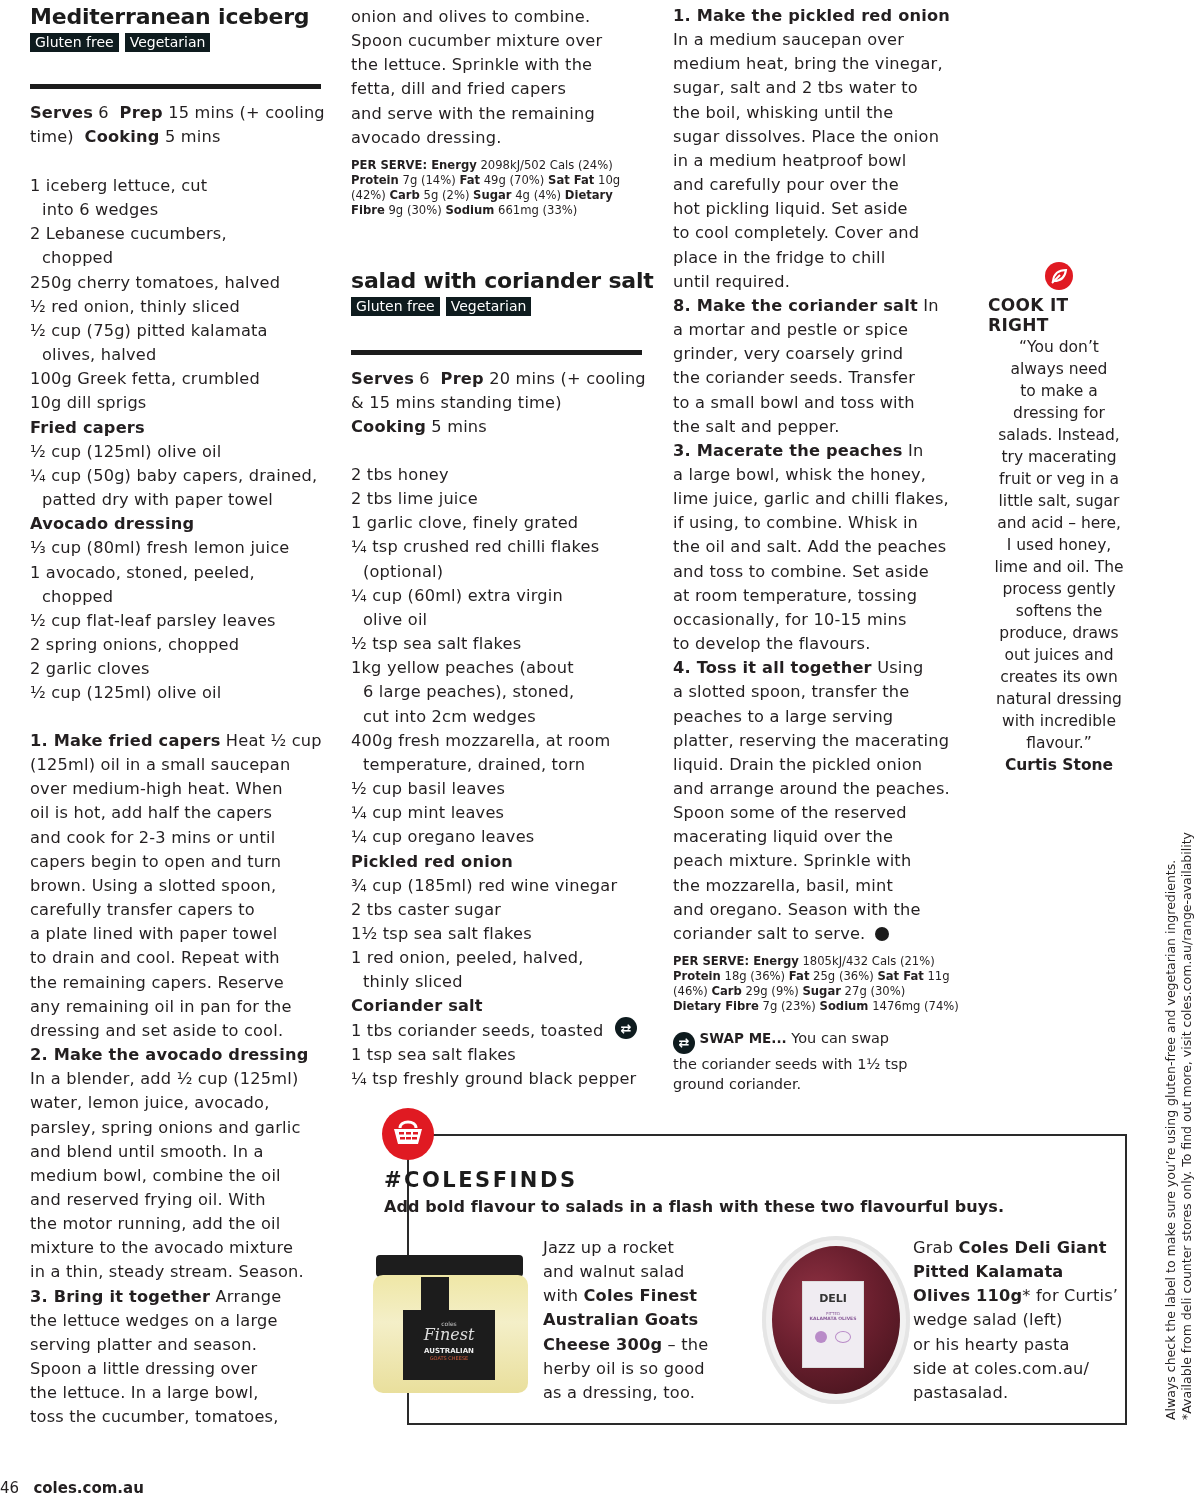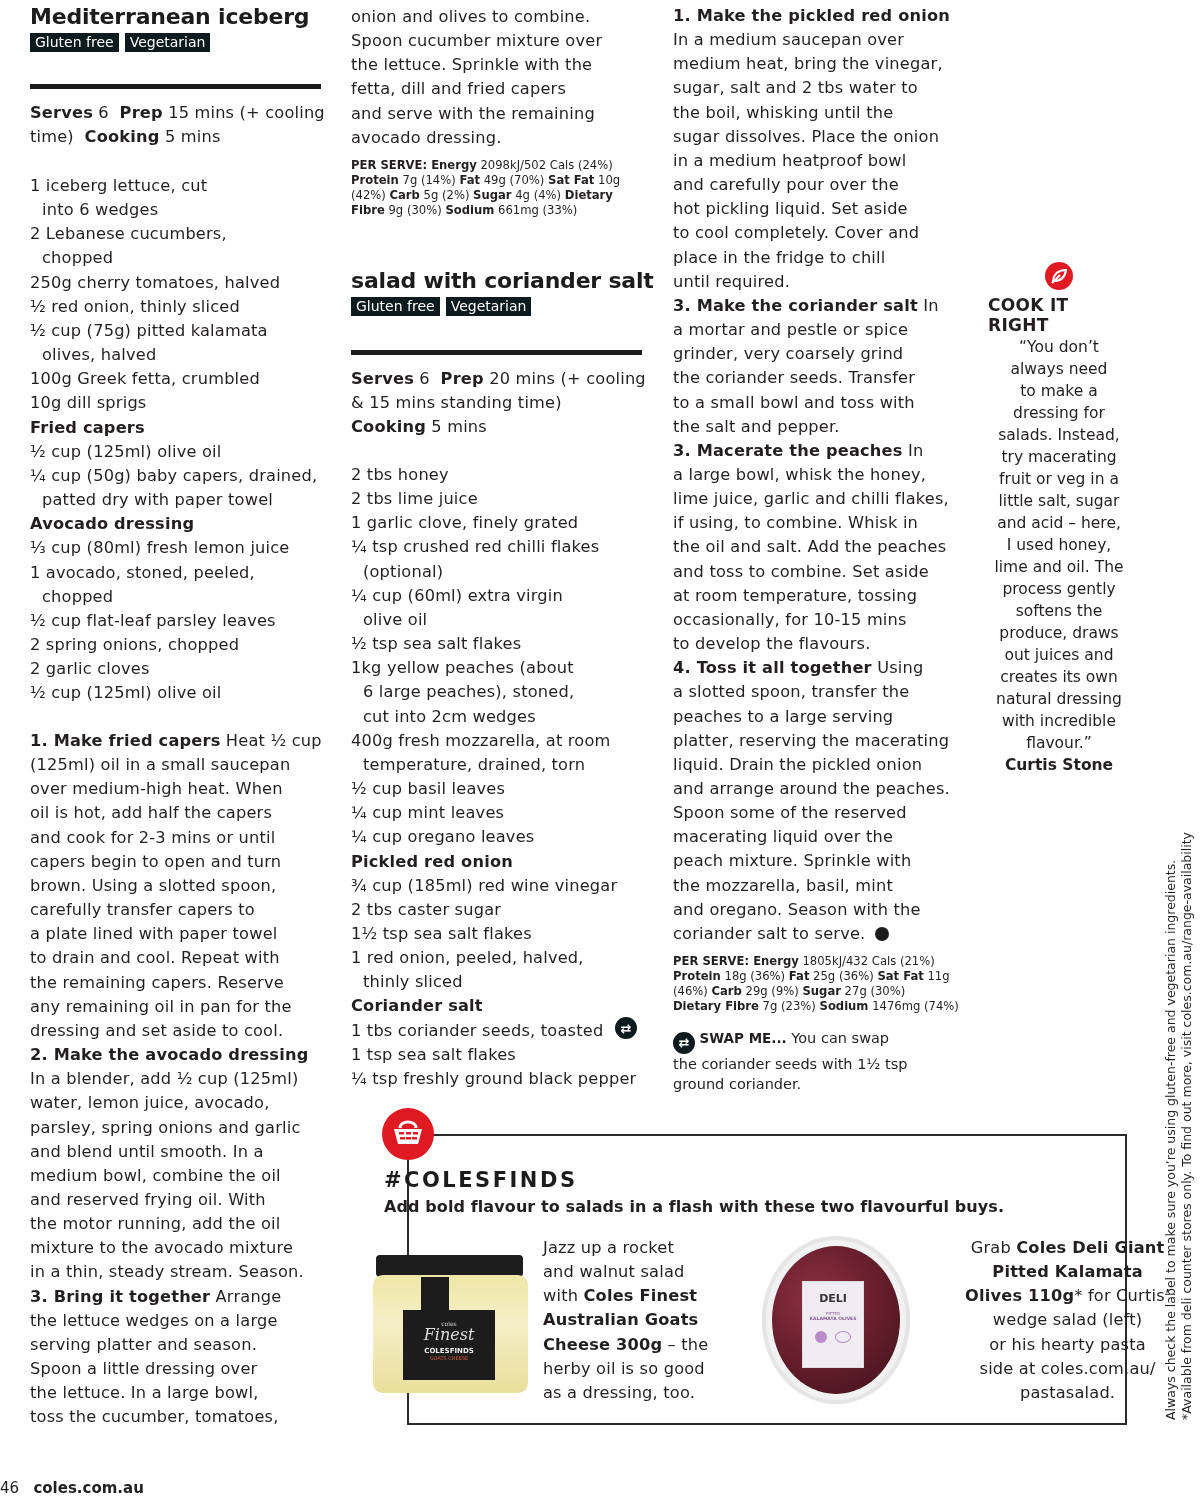--- a/index.html
+++ b/index.html
@@ -159,21 +159,21 @@
     <div class="line"><span>medium heat, bring the vinegar,</span></div>
     <div class="line"><span>sugar, salt and 2 tbs water to</span></div>
     <div class="line"><span>the boil, whisking until the</span></div>
     <div class="line"><span>sugar dissolves. Place the onion</span></div>
     <div class="line"><span>in a medium heatproof bowl</span></div>
     <div class="line"><span>and carefully pour over the</span></div>
     <div class="line"><span>hot pickling liquid. Set aside</span></div>
     <div class="line"><span>to cool completely. Cover and</span></div>
     <div class="line"><span>place in the fridge to chill</span></div>
     <div class="line"><span>until required.</span></div>
-    <div class="line"><span class="b">3. Make the coriander salt</span><span> In</span></div>
+    <div class="line"><span class="b">8. Make the coriander salt</span><span> In</span></div>
     <div class="line"><span>a mortar and pestle or spice</span></div>
     <div class="line"><span>grinder, very coarsely grind</span></div>
     <div class="line"><span>the coriander seeds. Transfer</span></div>
     <div class="line"><span>to a small bowl and toss with</span></div>
     <div class="line"><span>the salt and pepper.</span></div>
     <div class="line"><span class="b">3. Macerate the peaches</span><span> In</span></div>
     <div class="line"><span>a large bowl, whisk the honey,</span></div>
     <div class="line"><span>lime juice, garlic and chilli flakes,</span></div>
     <div class="line"><span>if using, to combine. Whisk in</span></div>
     <div class="line"><span>the oil and salt. Add the peaches</span></div>
@@ -255,21 +255,21 @@
 </div>
 <div class="abs" style="left:384px; top:1168px; font-weight:bold; font-size:21px; letter-spacing:2.5px; color:#1c1c1c;">#COLESFINDS</div>
 <div class="abs" style="left:384px; top:1197px; font-size:16px; font-weight:bold; letter-spacing:0.1px; white-space:nowrap; color:#231f20;">Add bold flavour to salads in a flash with these two flavourful buys.</div>
 
 <div class="jar" style="left:373px; top:1255px; width:140px; height:140px;">
   <div style="position:absolute; left:3px; top:0; width:147px; height:22px; background:#1d1d1d; border-radius:4px;"></div>
   <div style="position:absolute; left:0; top:20px; width:155px; height:118px; background:linear-gradient(180deg,#efe7a6 0%,#f4efc8 40%,#e9df9c 100%); border-radius:10px;"></div>
   <div style="position:absolute; left:30px; top:55px; width:92px; height:70px; background:#1c1c1c;">
     <div style="color:#ccc; font-size:6px; text-align:center; margin-top:10px;">coles</div>
     <div style="color:#ddd; font-family:'DejaVu Serif',serif; font-style:italic; font-size:16px; text-align:center; line-height:16px;">Finest</div>
-    <div style="color:#eee; font-size:7px; font-weight:bold; text-align:center; margin-top:4px;">COLESFINDS</div>
+    <div style="color:#eee; font-size:7px; font-weight:bold; text-align:center; margin-top:4px;">AUSTRALIAN</div>
     <div style="color:#d35a3a; font-size:5px; text-align:center;">GOATS CHEESE</div>
   </div>
   <div style="position:absolute; left:48px; top:22px; width:28px; height:34px; background:#1c1c1c;"></div>
 </div>
 <div class="abs" id="p1-lines" style="left:543px; top:1236px;">
     <div class="line"><span>Jazz up a rocket</span></div>
     <div class="line"><span>and walnut salad</span></div>
     <div class="line"><span>with </span><b>Coles Finest</b></div>
     <div class="line"><b>Australian Goats</b></div>
     <div class="line"><b>Cheese 300g</b><span> – the</span></div>
@@ -283,21 +283,21 @@
   <div style="position:absolute; left:40px; top:45px; width:60px; height:85px; background:#f0ecf2; border:1px solid #ddd;">
     <div style="font-size:11px; font-weight:bold; text-align:center; color:#333; margin-top:10px;">DELI</div>
     <div style="font-size:4px; text-align:center; color:#8a5c9a; margin-top:6px;">PITTED</div>
     <div style="font-size:4.5px; text-align:center; color:#8a5c9a; font-weight:bold;">KALAMATA OLIVES</div>
     <div style="display:flex; justify-content:center; gap:8px; margin-top:10px;">
         <span style="width:12px;height:12px;border-radius:50%;background:#b98bc8;"></span>
         <span style="width:14px;height:10px;border-radius:50%;border:1px solid #b98bc8;"></span>
       </div>
   </div>
 </div>
-<div class="abs" id="p2-lines" style="left:965px; top:1236px;text-align:center;">
+<div class="abs" id="p2-lines" style="left:913px; top:1236px;">
     <div class="line"><span>Grab </span><b>Coles Deli Giant</b></div>
     <div class="line"><b>Pitted Kalamata</b></div>
     <div class="line"><b>Olives 110g</b><span>* for Curtis’</span></div>
     <div class="line"><span>wedge salad (left)</span></div>
     <div class="line"><span>or his hearty pasta</span></div>
     <div class="line"><span>side at coles.com.au/</span></div>
     <div class="line"><span>pastasalad.</span></div>
   </div>
 
 <div class="abs" style="left:1163px; top:1420px; transform-origin:0 0; transform:rotate(-90deg); font-size:12.5px; line-height:16px; white-space:nowrap; color:#231f20; width:610px;">

